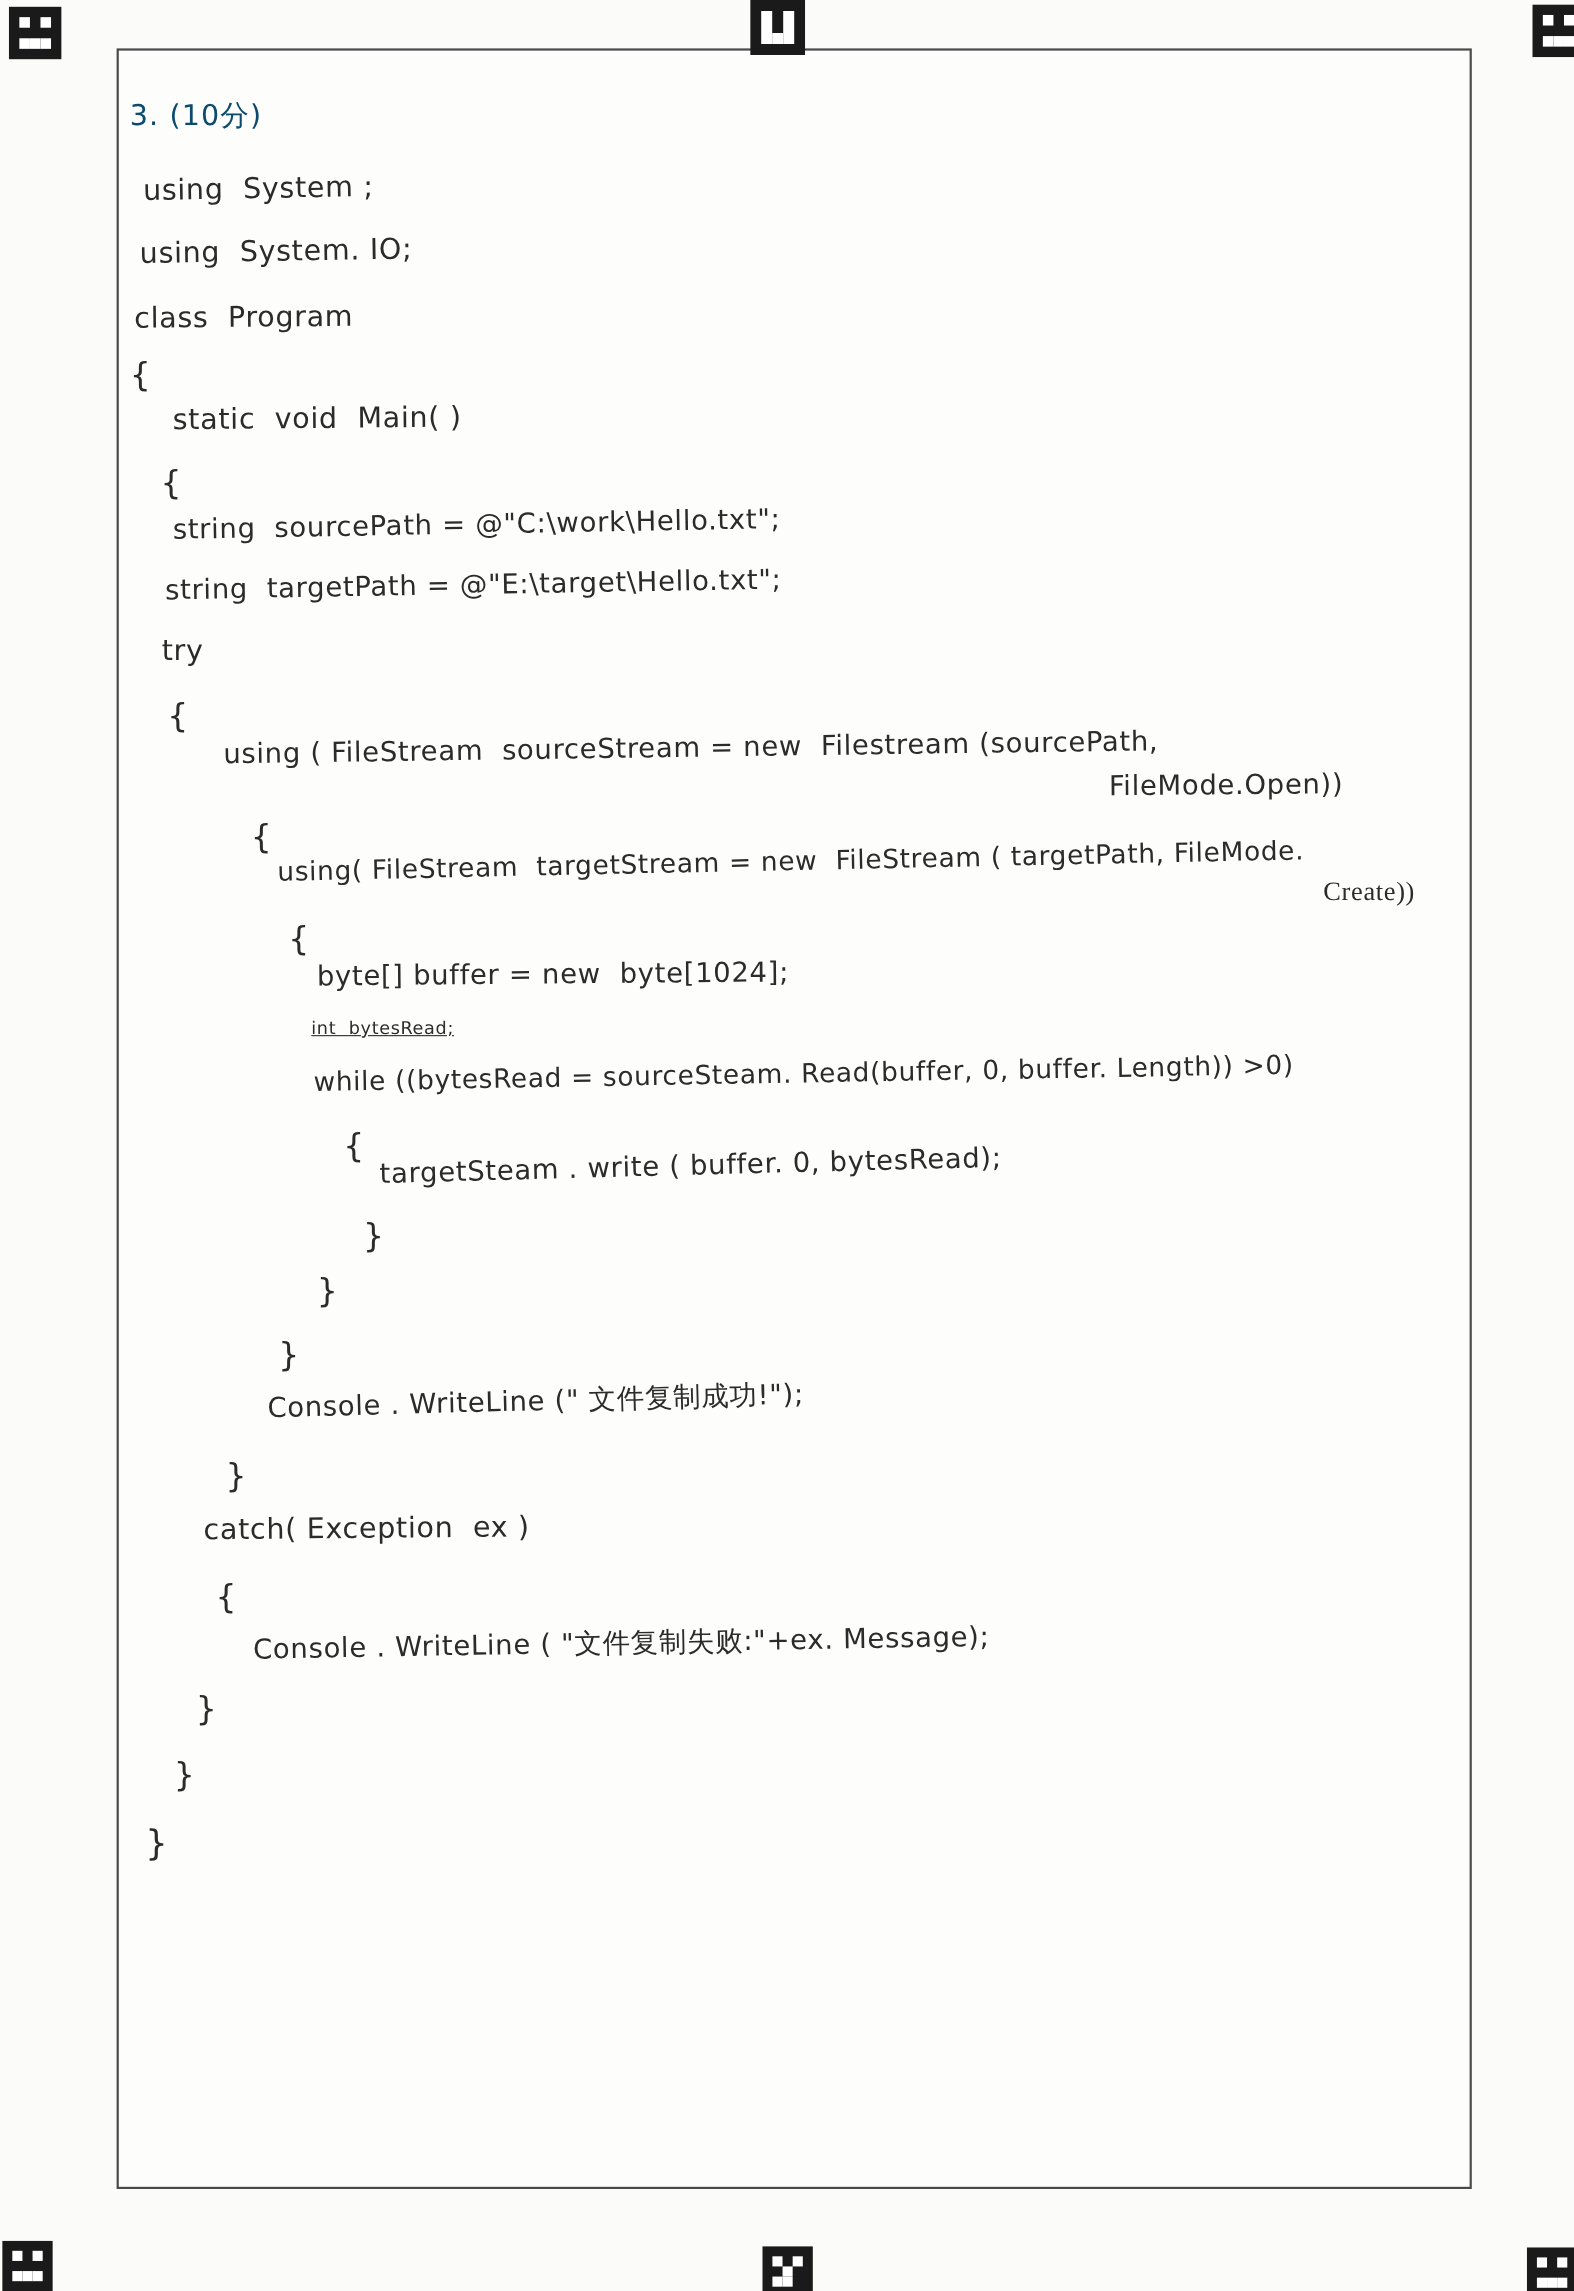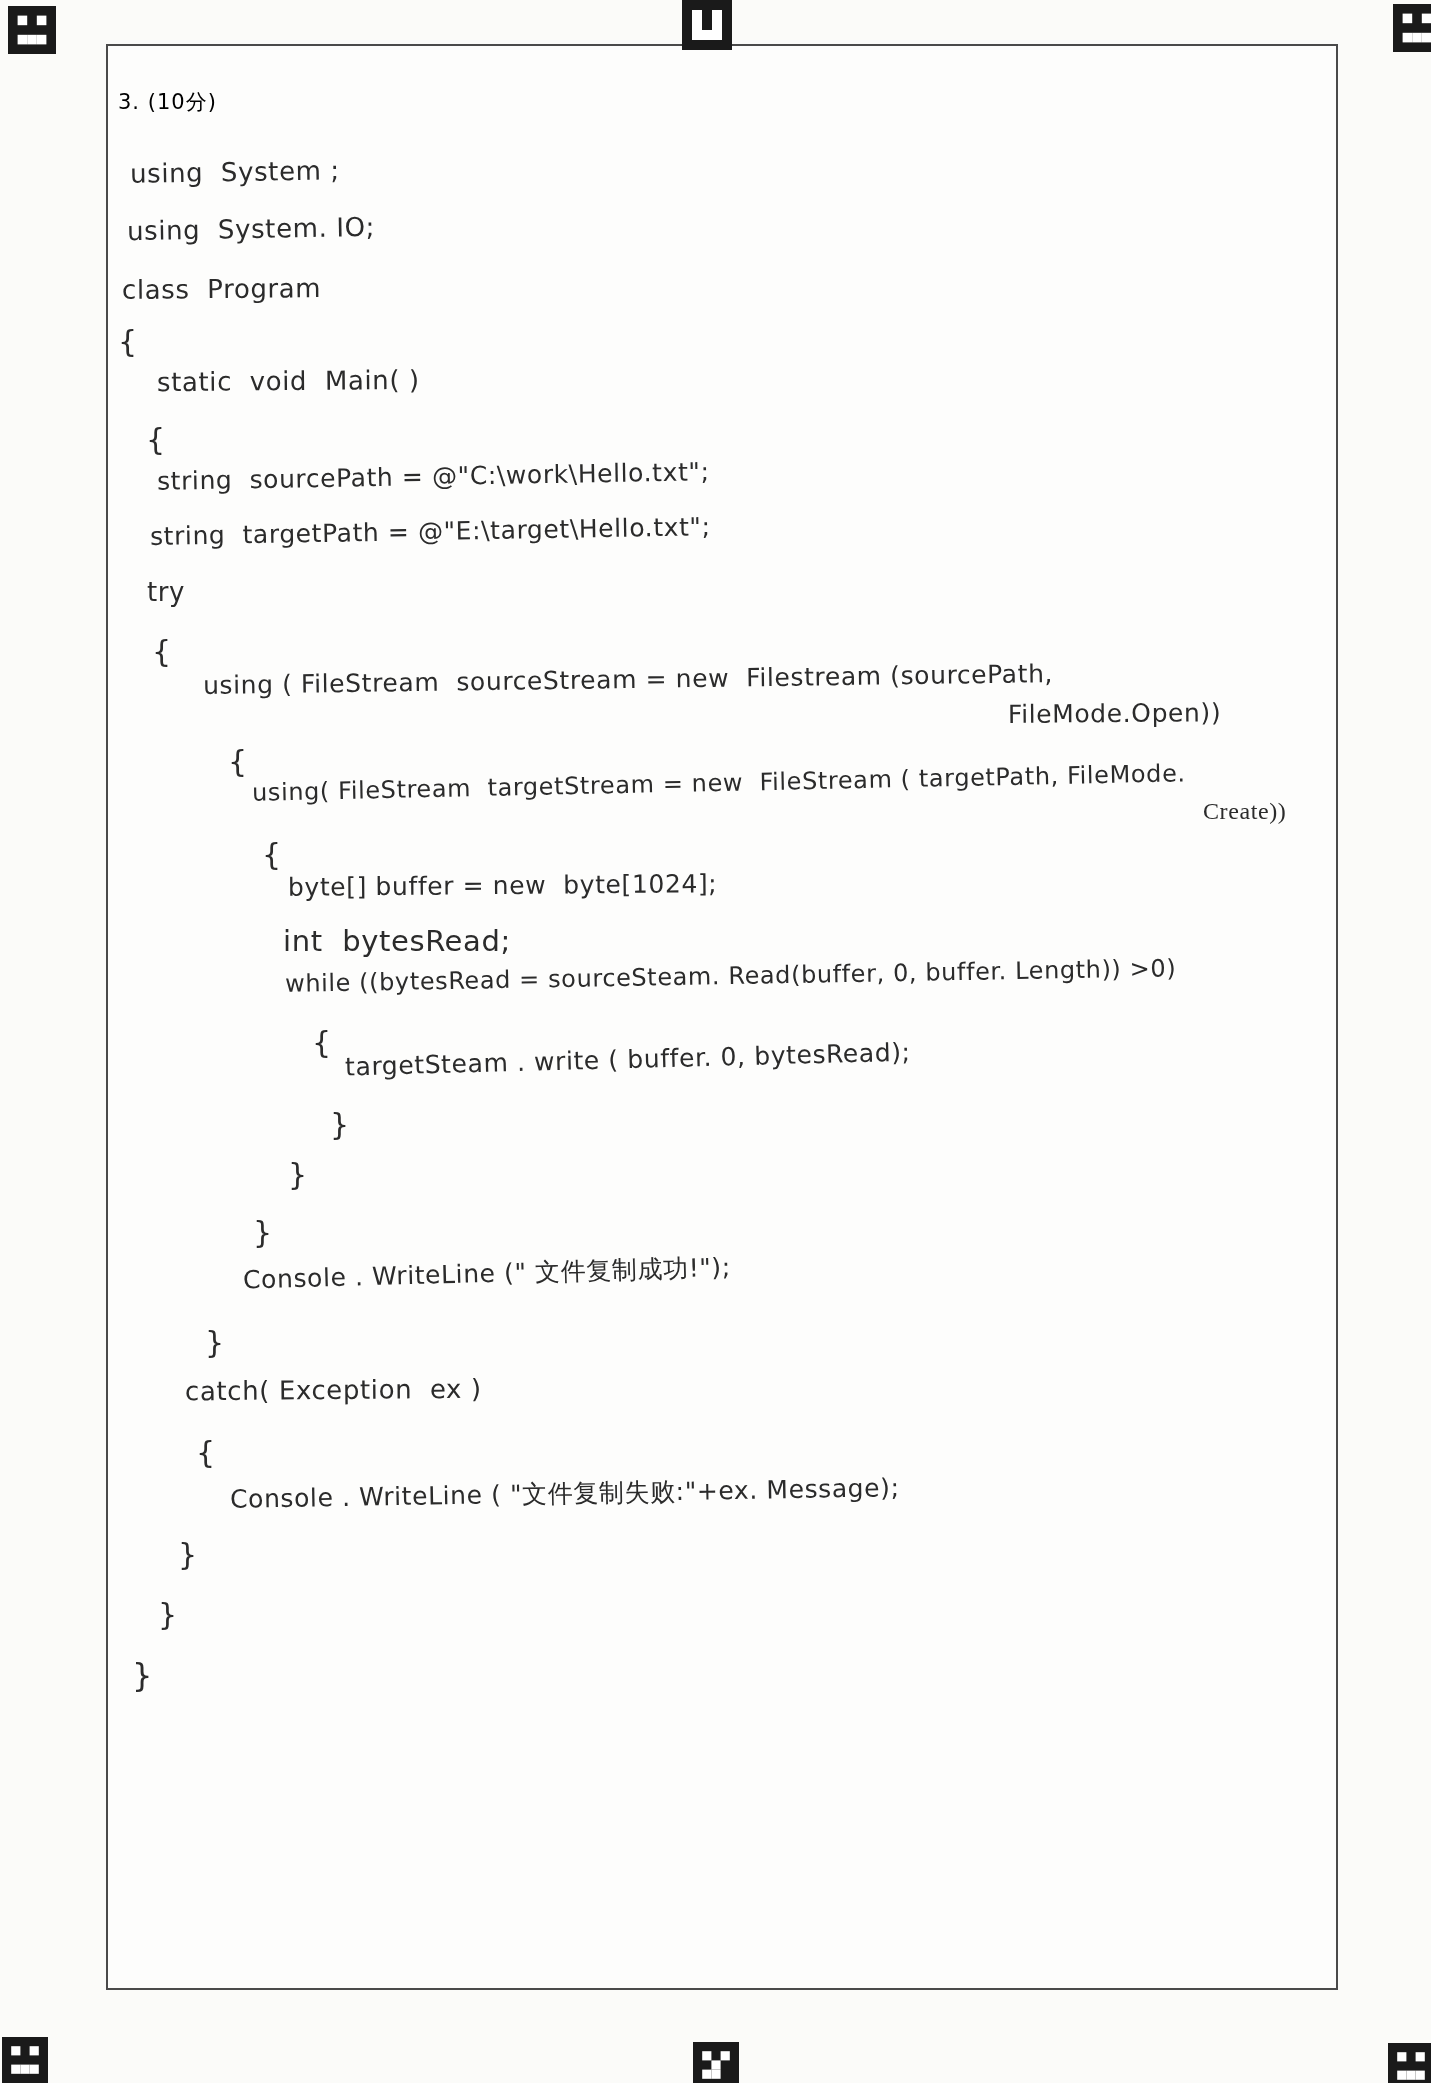--- a/index.html
+++ b/index.html
@@ -24,22 +24,22 @@
   .hw-line{
     position:absolute;
     white-space:pre;
     letter-spacing:0.6px;
     color:#2b2b2b;
     line-height:1.1;
   }
   .hw-header{
     position:absolute;
     left:118px;top:88px;
-    font-size:21px;
-    color:#000000;
+    font-size:26px;
+    color:#0c4a6e;
     letter-spacing:1px;
   }
   .fiducial{position:absolute;}
 </style>
 </head>
 <body>
 
 <div id="scan-page">
 
   <div id="answer-frame"></div>
@@ -57,21 +57,21 @@
       <div class="hw-line" style="left: 150px; top: 518px; font-size: 25px; transform: rotate(-1deg);">string  targetPath = @"E:\target\Hello.txt";</div>
       <div class="hw-line" style="left: 147px; top: 578px; font-size: 26px; transform: rotate(0deg);">try</div>
       <div class="hw-line" style="left: 152px; top: 635px; font-size: 30px; transform: rotate(0deg);">{</div>
       <div class="hw-line" style="left: 203px; top: 666px; font-size: 25px; transform: rotate(-0.8deg);">using ( FileStream  sourceStream = new  Filestream (sourcePath,</div>
       <div class="hw-line" style="left: 1008px; top: 700px; font-size: 25px; transform: rotate(-0.5deg);">FileMode.Open))</div>
       <div class="hw-line" style="left: 228px; top: 745px; font-size: 30px; transform: rotate(0deg);">{</div>
       <div class="hw-line" style="left: 252px; top: 770px; font-size: 24px; transform: rotate(-1.2deg);">using( FileStream  targetStream = new  FileStream ( targetPath, FileMode.</div>
       <div class="hw-line" style="left: 1203px; top: 798px; font-size: 24px; transform: rotate(0deg); font-family: Liberation Serif, serif;">Create))</div>
       <div class="hw-line" style="left: 262px; top: 838px; font-size: 30px; transform: rotate(0deg);">{</div>
       <div class="hw-line" style="left: 288px; top: 872px; font-size: 25px; transform: rotate(-0.5deg);">byte[] buffer = new  byte[1024];</div>
-      <div class="hw-line" style="left: 283px; top: 926px; font-size: 29px; transform: rotate(0deg);">int  bytesRead;</div>
+      <div class="hw-line" style="left: 283px; top: 926px; font-size: 16px; transform: rotate(0deg); text-decoration: underline;">int  bytesRead;</div>
       <div class="hw-line" style="left: 285px; top: 963px; font-size: 24px; transform: rotate(-1deg);">while ((bytesRead = sourceSteam. Read(buffer, 0, buffer. Length)) &gt;0)</div>
       <div class="hw-line" style="left: 312px; top: 1026px; font-size: 30px; transform: rotate(0deg);">{</div>
       <div class="hw-line" style="left: 345px; top: 1046px; font-size: 25px; transform: rotate(-1.5deg);">targetSteam . write ( buffer. 0, bytesRead);</div>
       <div class="hw-line" style="left: 330px; top: 1108px; font-size: 30px; transform: rotate(0deg);">}</div>
       <div class="hw-line" style="left: 288px; top: 1158px; font-size: 30px; transform: rotate(0deg);">}</div>
       <div class="hw-line" style="left: 253px; top: 1216px; font-size: 30px; transform: rotate(0deg);">}</div>
       <div class="hw-line" style="left: 243px; top: 1260px; font-size: 25px; transform: rotate(-1.5deg);">Console . WriteLine (" 文件复制成功!");</div>
       <div class="hw-line" style="left: 205px; top: 1326px; font-size: 30px; transform: rotate(0deg);">}</div>
       <div class="hw-line" style="left: 185px; top: 1376px; font-size: 26px; transform: rotate(-0.5deg);">catch( Exception  ex )</div>
       <div class="hw-line" style="left: 196px; top: 1436px; font-size: 30px; transform: rotate(0deg);">{</div>

